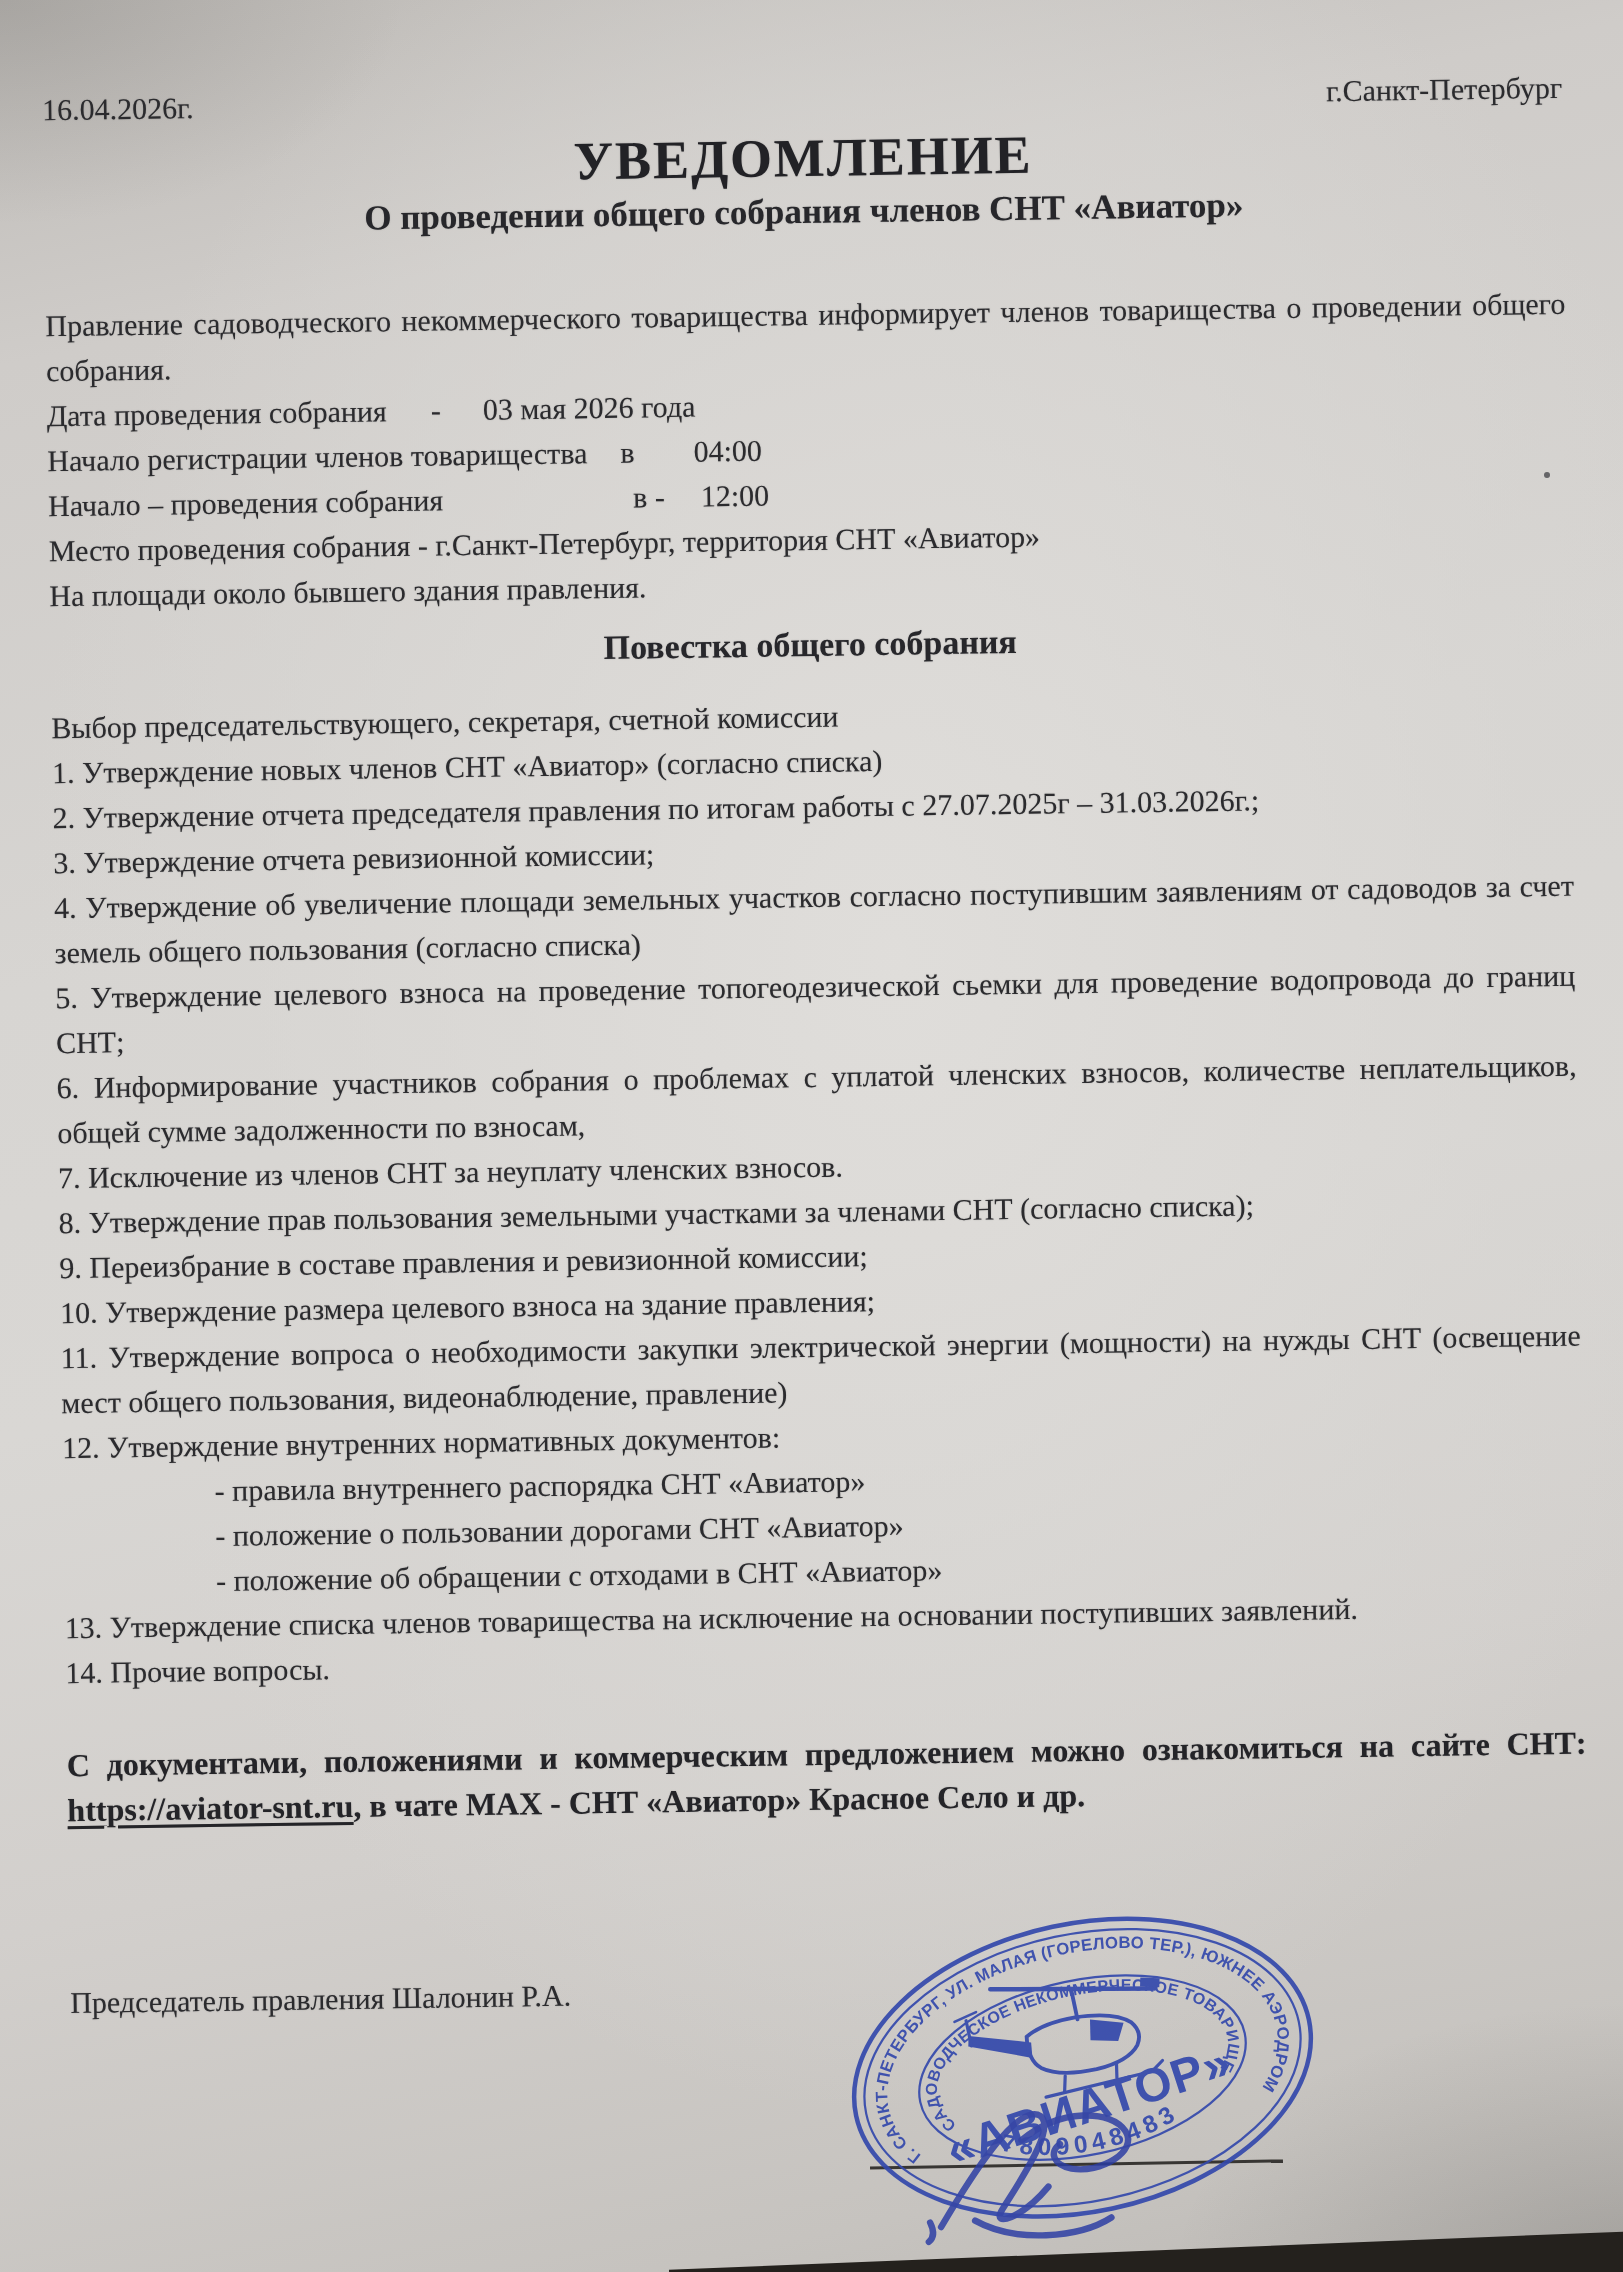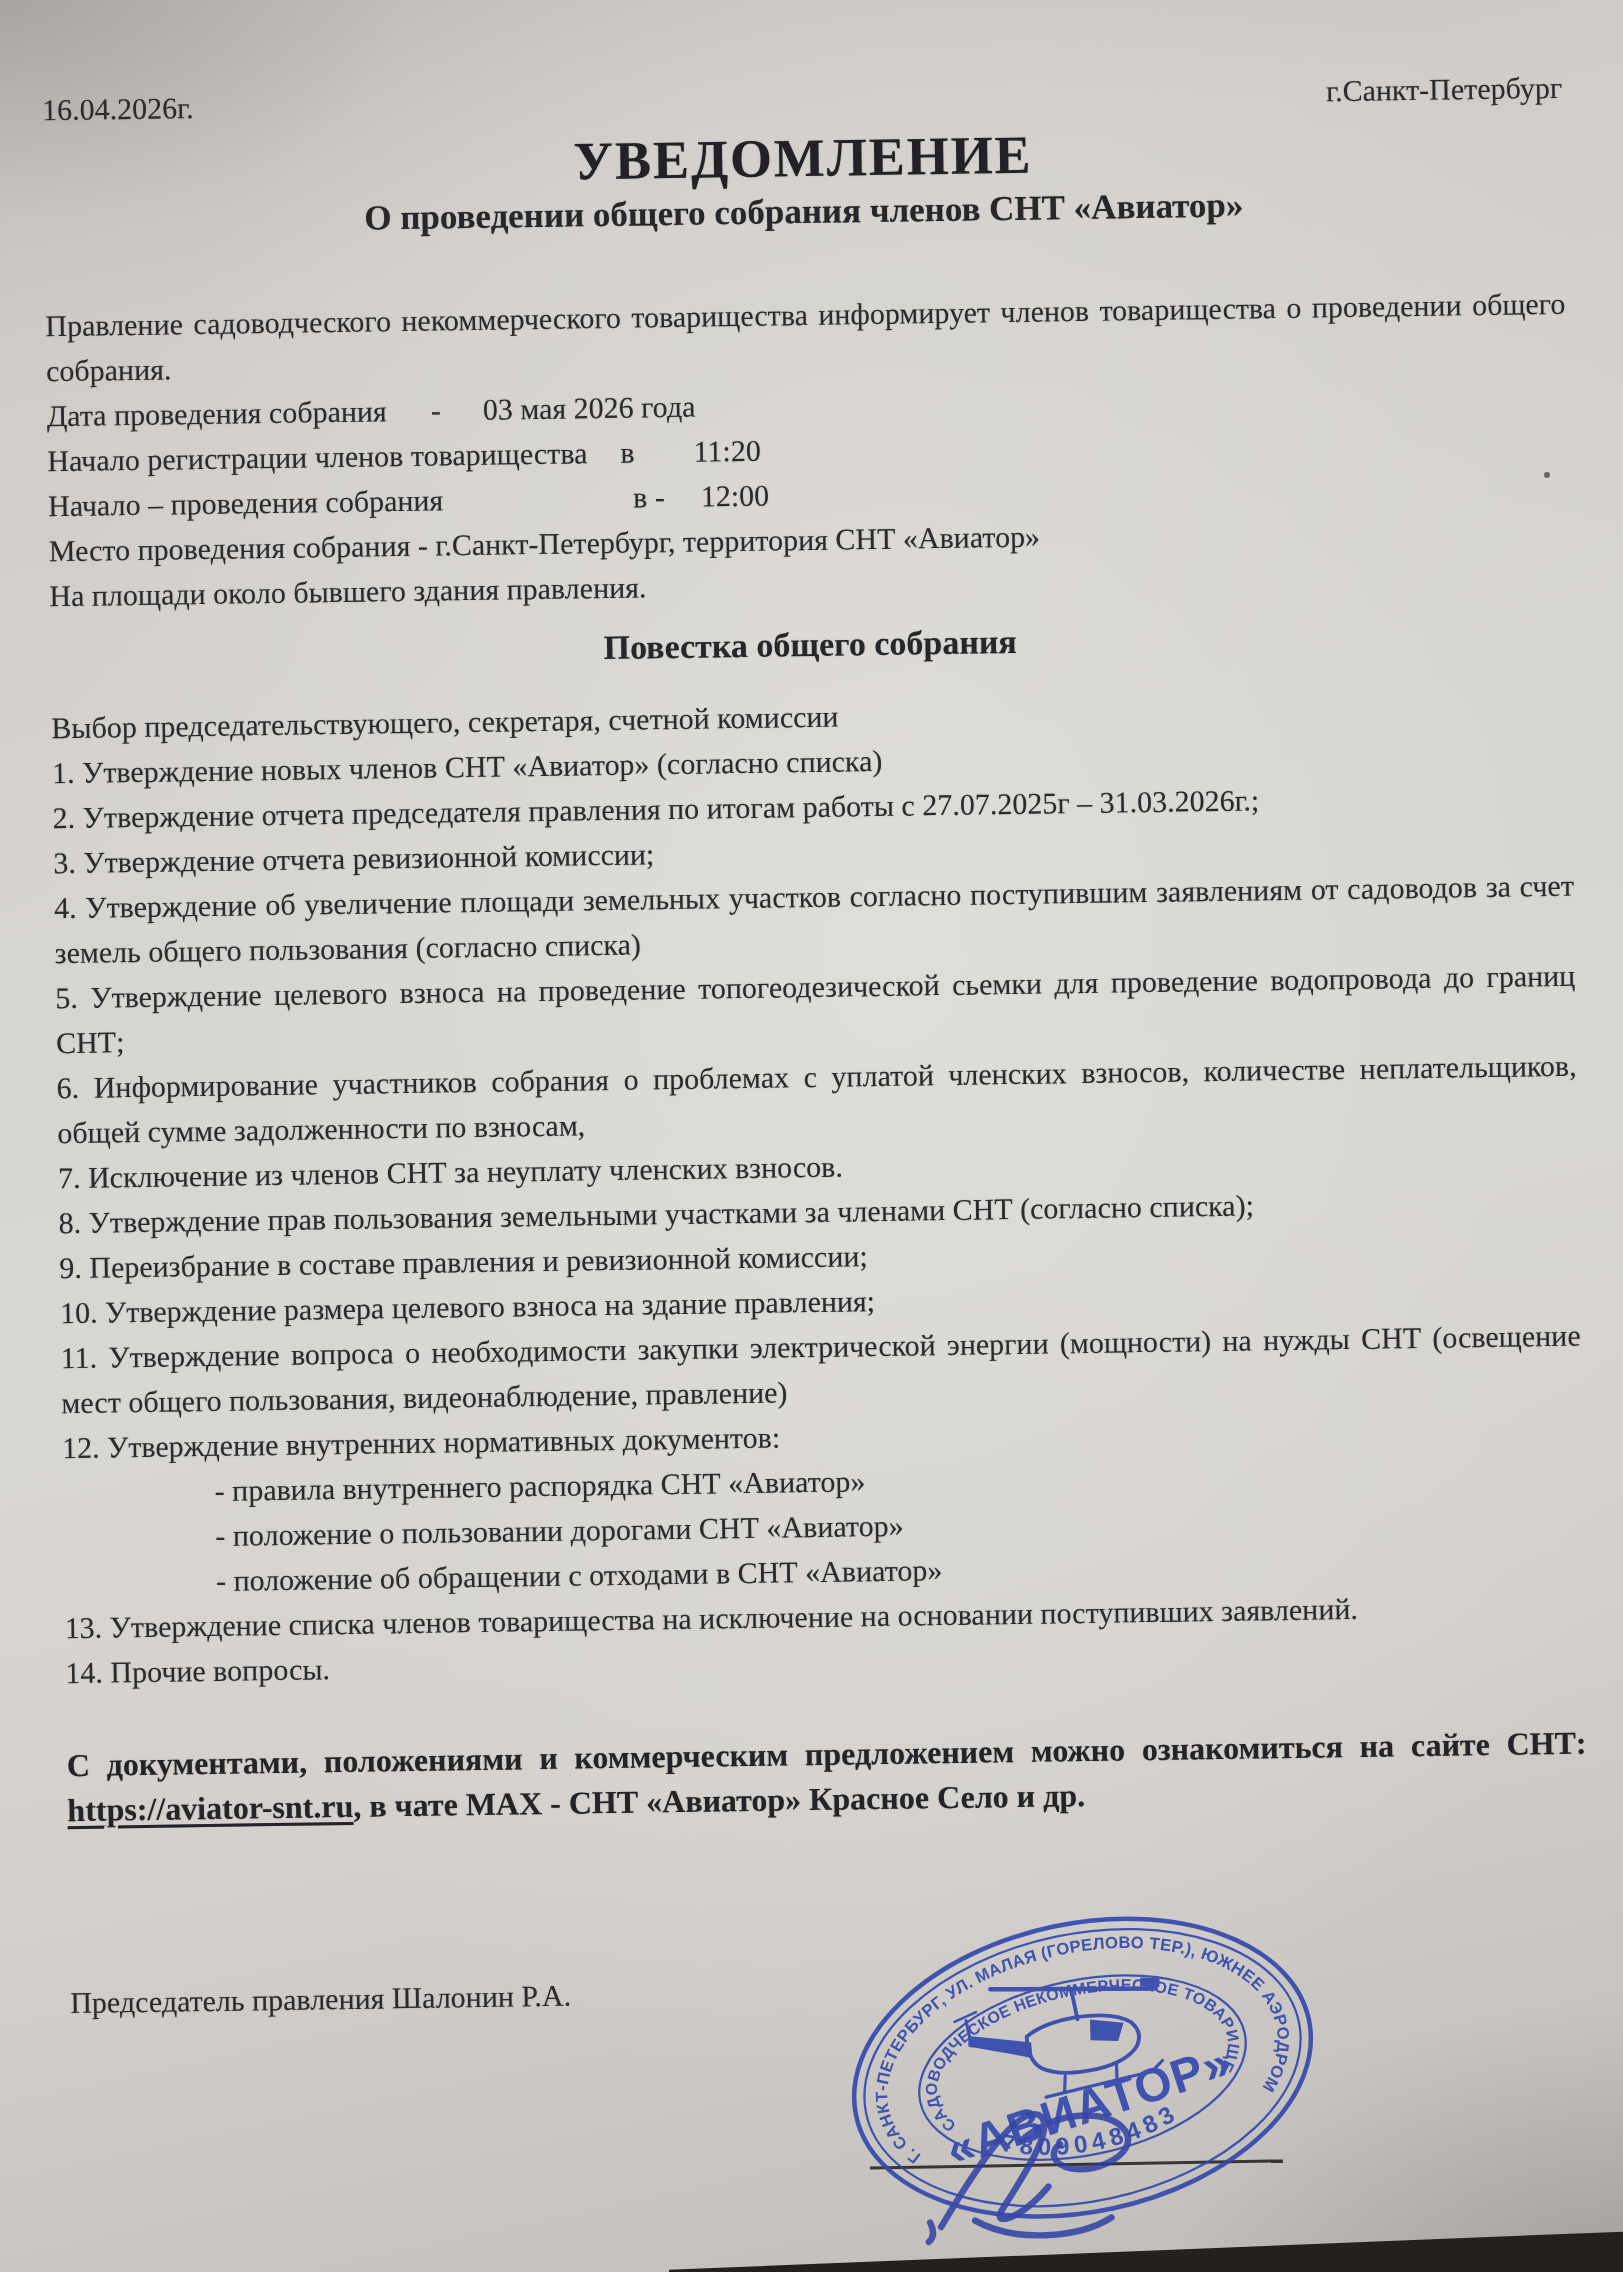--- a/index.html
+++ b/index.html
@@ -61,21 +61,21 @@
       <span>16.04.2026г.</span>
       <span>г.Санкт-Петербург</span>
     </div>
 
     <div class="title">УВЕДОМЛЕНИЕ</div>
     <div class="subtitle">О проведении общего собрания членов СНТ «Авиатор»</div>
 
     <p class="intro just">Правление садоводческого некоммерческого товарищества информирует членов товарищества о проведении общего собрания.</p>
 
     <p><span>Дата проведения собрания</span><span class="gap-a">-</span><span class="gap-b">03 мая 2026 года</span></p>
-    <p><span>Начало регистрации членов товарищества</span><span class="gap-c">в</span><span class="gap-d">11:20</span></p>
+    <p><span>Начало регистрации членов товарищества</span><span class="gap-c">в</span><span class="gap-d">04:00</span></p>
     <p><span>Начало – проведения собрания</span><span class="gap-e">в -</span><span class="gap-f">12:00</span></p>
     <p>Место проведения собрания - г.Санкт-Петербург, территория СНТ «Авиатор»</p>
     <p>На площади около бывшего здания правления.</p>
 
     <div class="agenda-heading">Повестка общего собрания</div>
 
     <p class="just">Выбор председательствующего, секретаря, счетной комиссии</p>
     <p class="just">1. Утверждение новых членов СНТ «Авиатор» (согласно списка)</p>
     <p class="just">2. Утверждение отчета председателя правления по итогам работы с 27.07.2025г – 31.03.2026г.;</p>
     <p class="just">3. Утверждение отчета ревизионной комиссии;</p>

